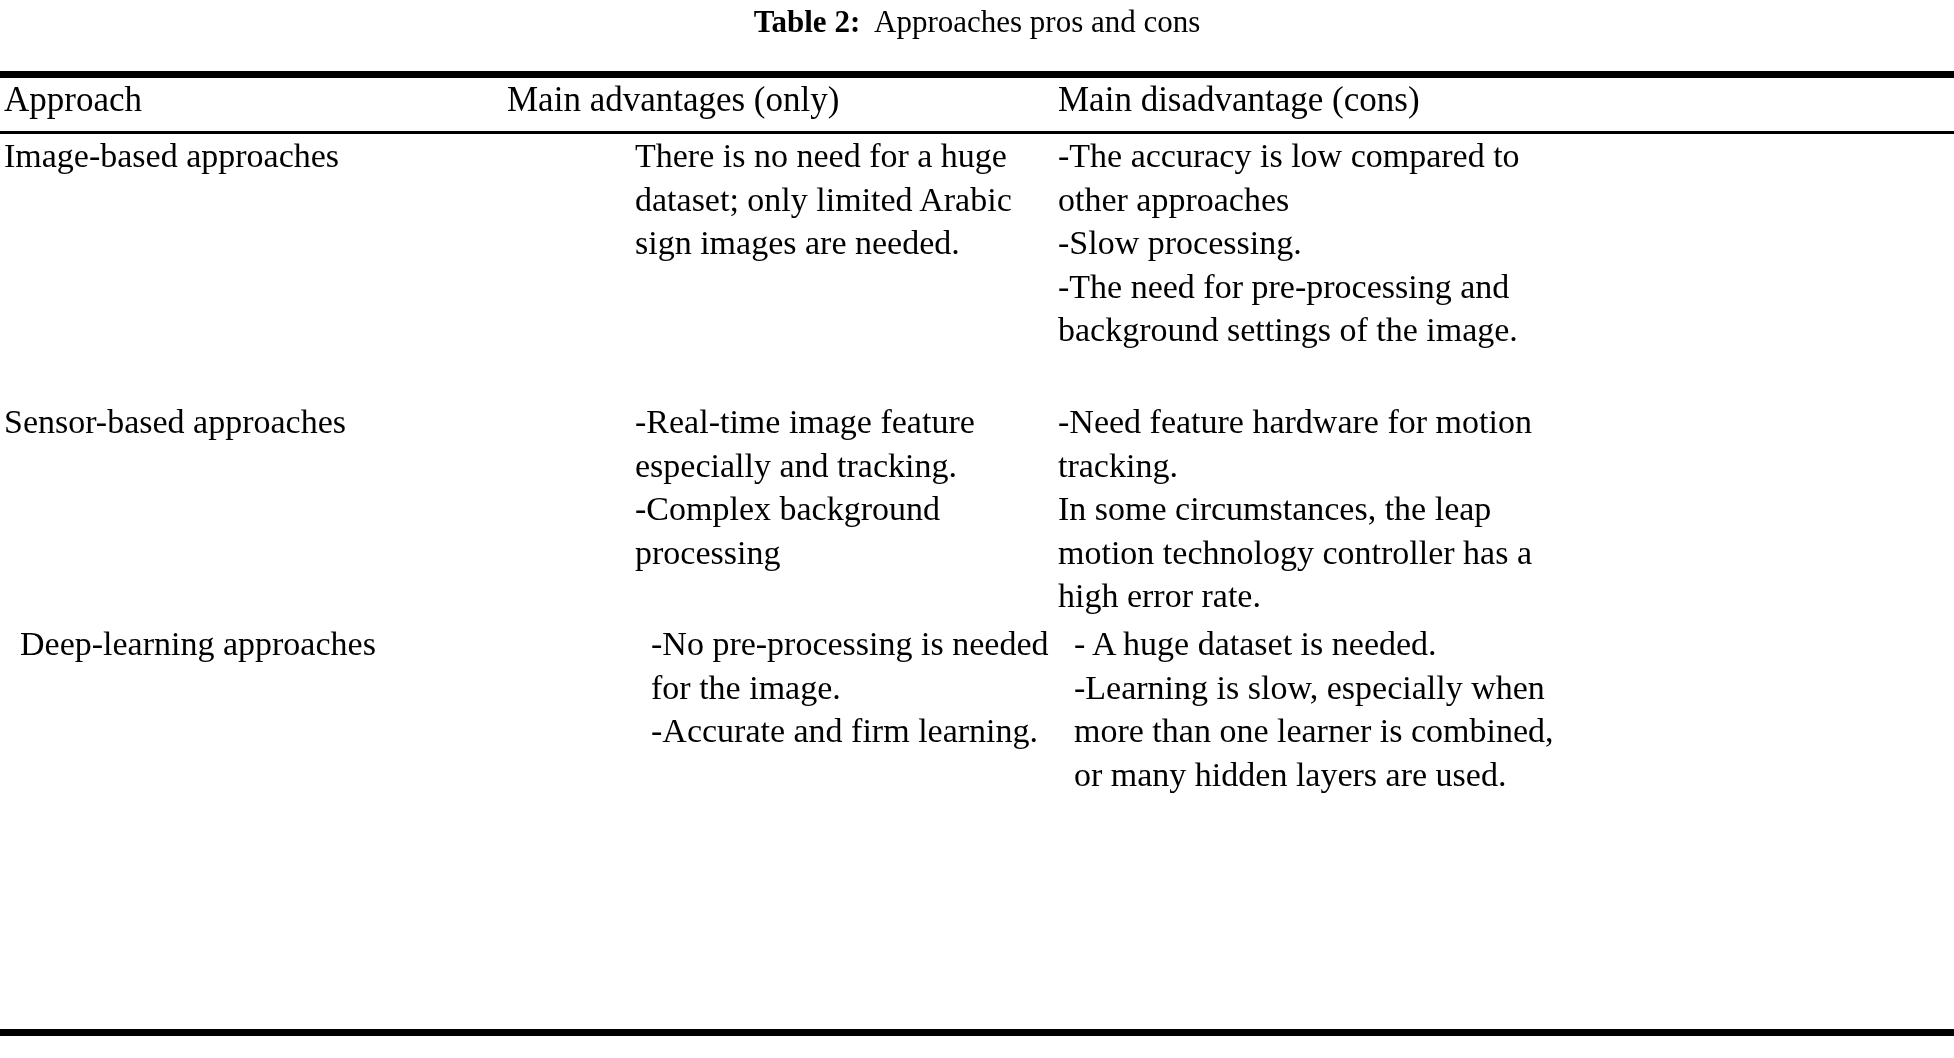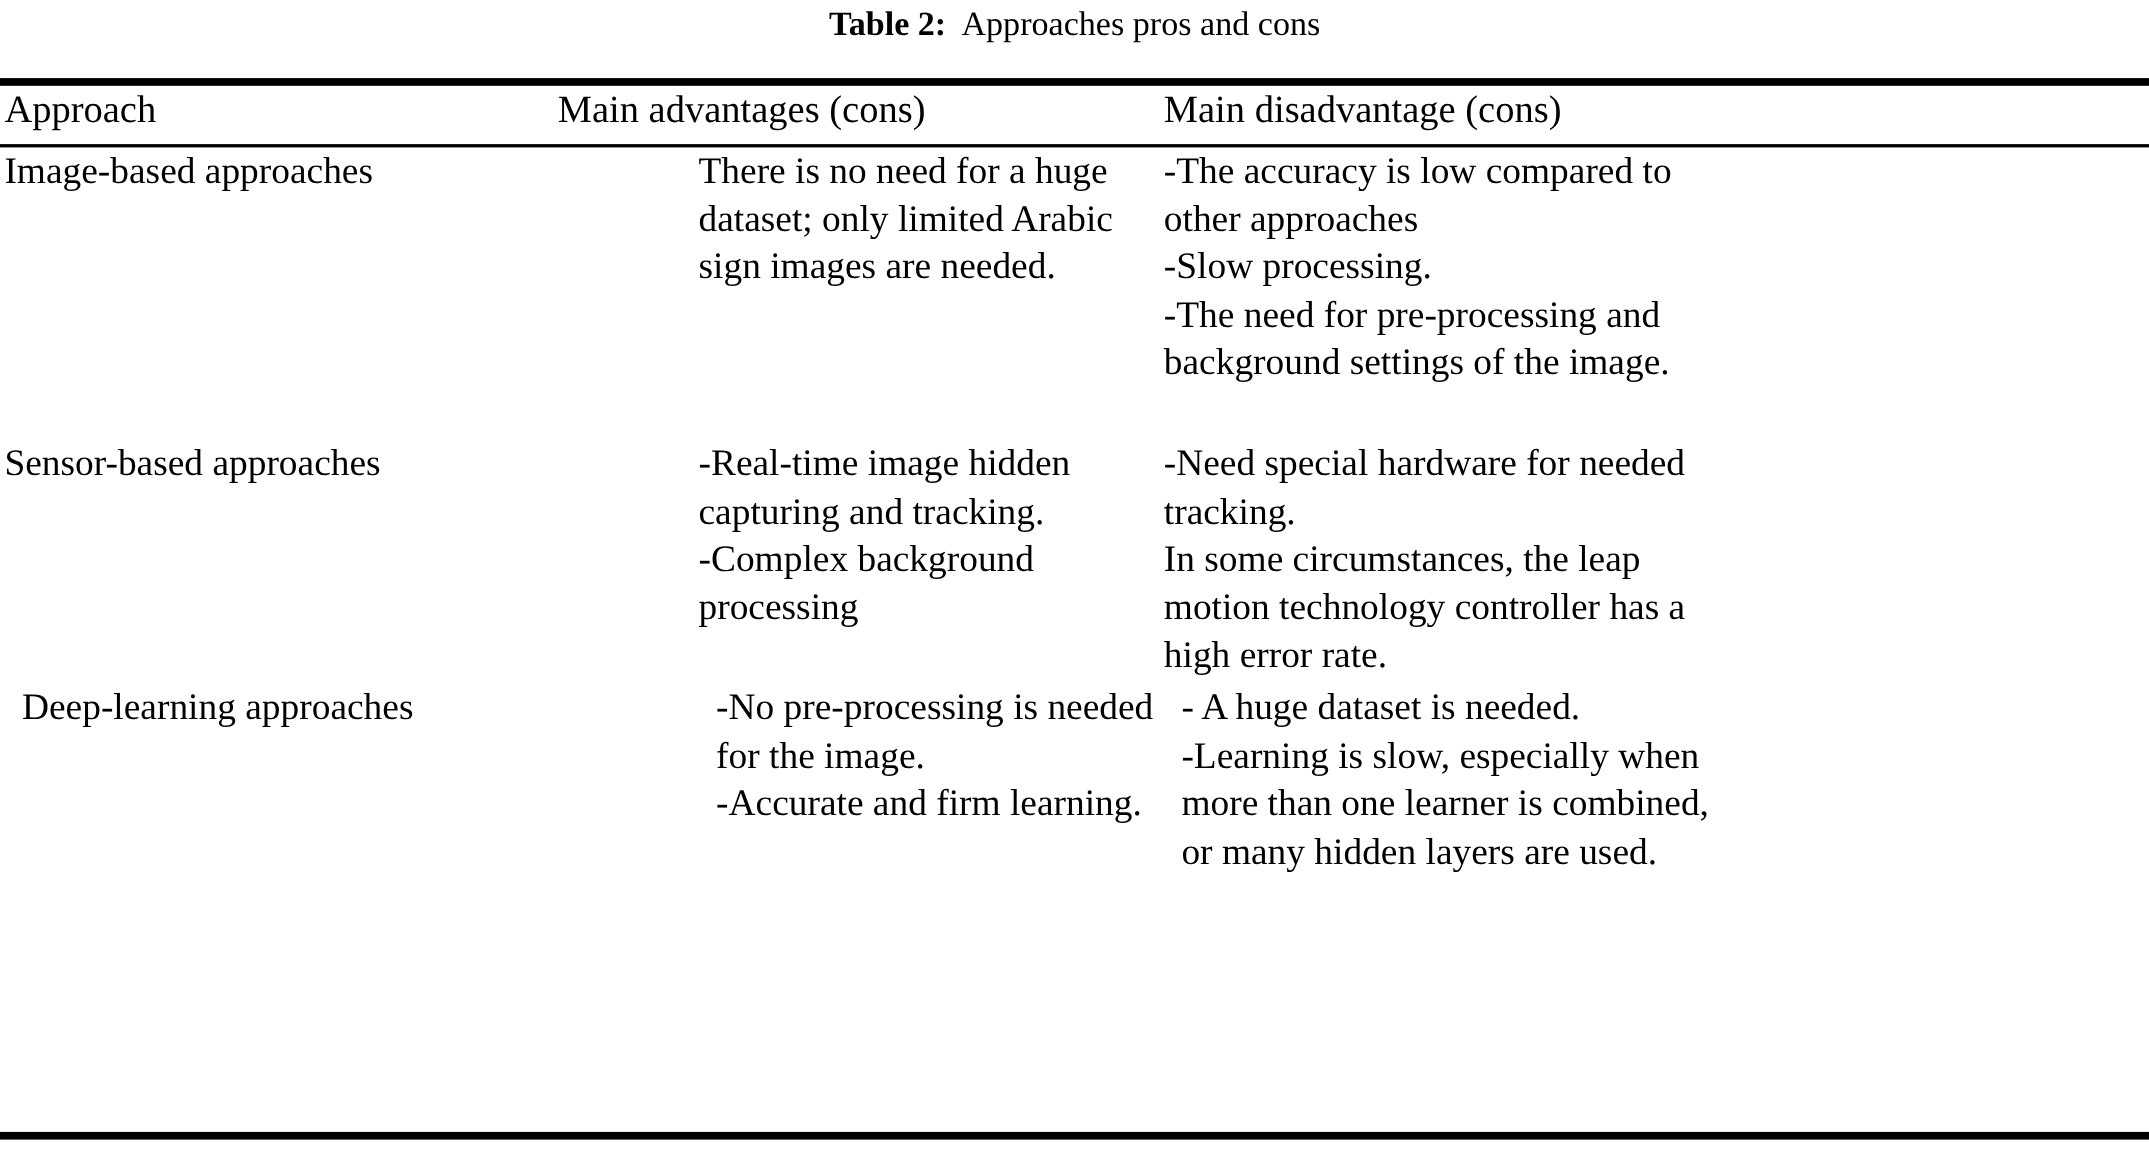--- a/index.html
+++ b/index.html
@@ -115,21 +115,21 @@
 <div class="page">
 
   <div class="caption">
     <span class="cap-label">Table 2:</span><span class="cap-text">&nbsp; </span><span class="cap-text">Approaches pros and cons</span>
   </div>
 
   <div class="rule rule-top"></div>
 
   <div class="head-row">
     <div class="head-cell head-c1">Approach</div>
-    <div class="head-cell head-c2">Main advantages (cons)</div>
+    <div class="head-cell head-c2">Main advantages (only)</div>
     <div class="head-cell head-c3">Main disadvantage (cons)</div>
   </div>
 
   <div class="rule rule-mid"></div>
 
   <div class="body-rows">
 
     <div class="row row-0">
       <div class="cell cell-approach">Image-based approaches</div>
       <div class="cell cell-pros">
@@ -138,25 +138,25 @@
       <div class="cell cell-cons">
         <p>-The accuracy is low compared to other approaches</p>
         <p>-Slow processing.</p>
         <p>-The need for pre-processing and background settings of the image.</p>
       </div>
     </div>
 
     <div class="row row-1">
       <div class="cell cell-approach">Sensor-based approaches</div>
       <div class="cell cell-pros">
-        <p>-Real-time image hidden capturing and tracking.</p>
+        <p>-Real-time image feature especially and tracking.</p>
         <p>-Complex background processing</p>
       </div>
       <div class="cell cell-cons">
-        <p>-Need special hardware for needed tracking.</p>
+        <p>-Need feature hardware for motion tracking.</p>
         <p>In some circumstances, the leap motion technology controller has a high error rate.</p>
       </div>
     </div>
 
     <div class="row row-2">
       <div class="cell cell-approach">Deep-learning approaches</div>
       <div class="cell cell-pros">
         <p>-No pre-processing is needed for the image.</p>
         <p>-Accurate and firm learning.</p>
       </div>

